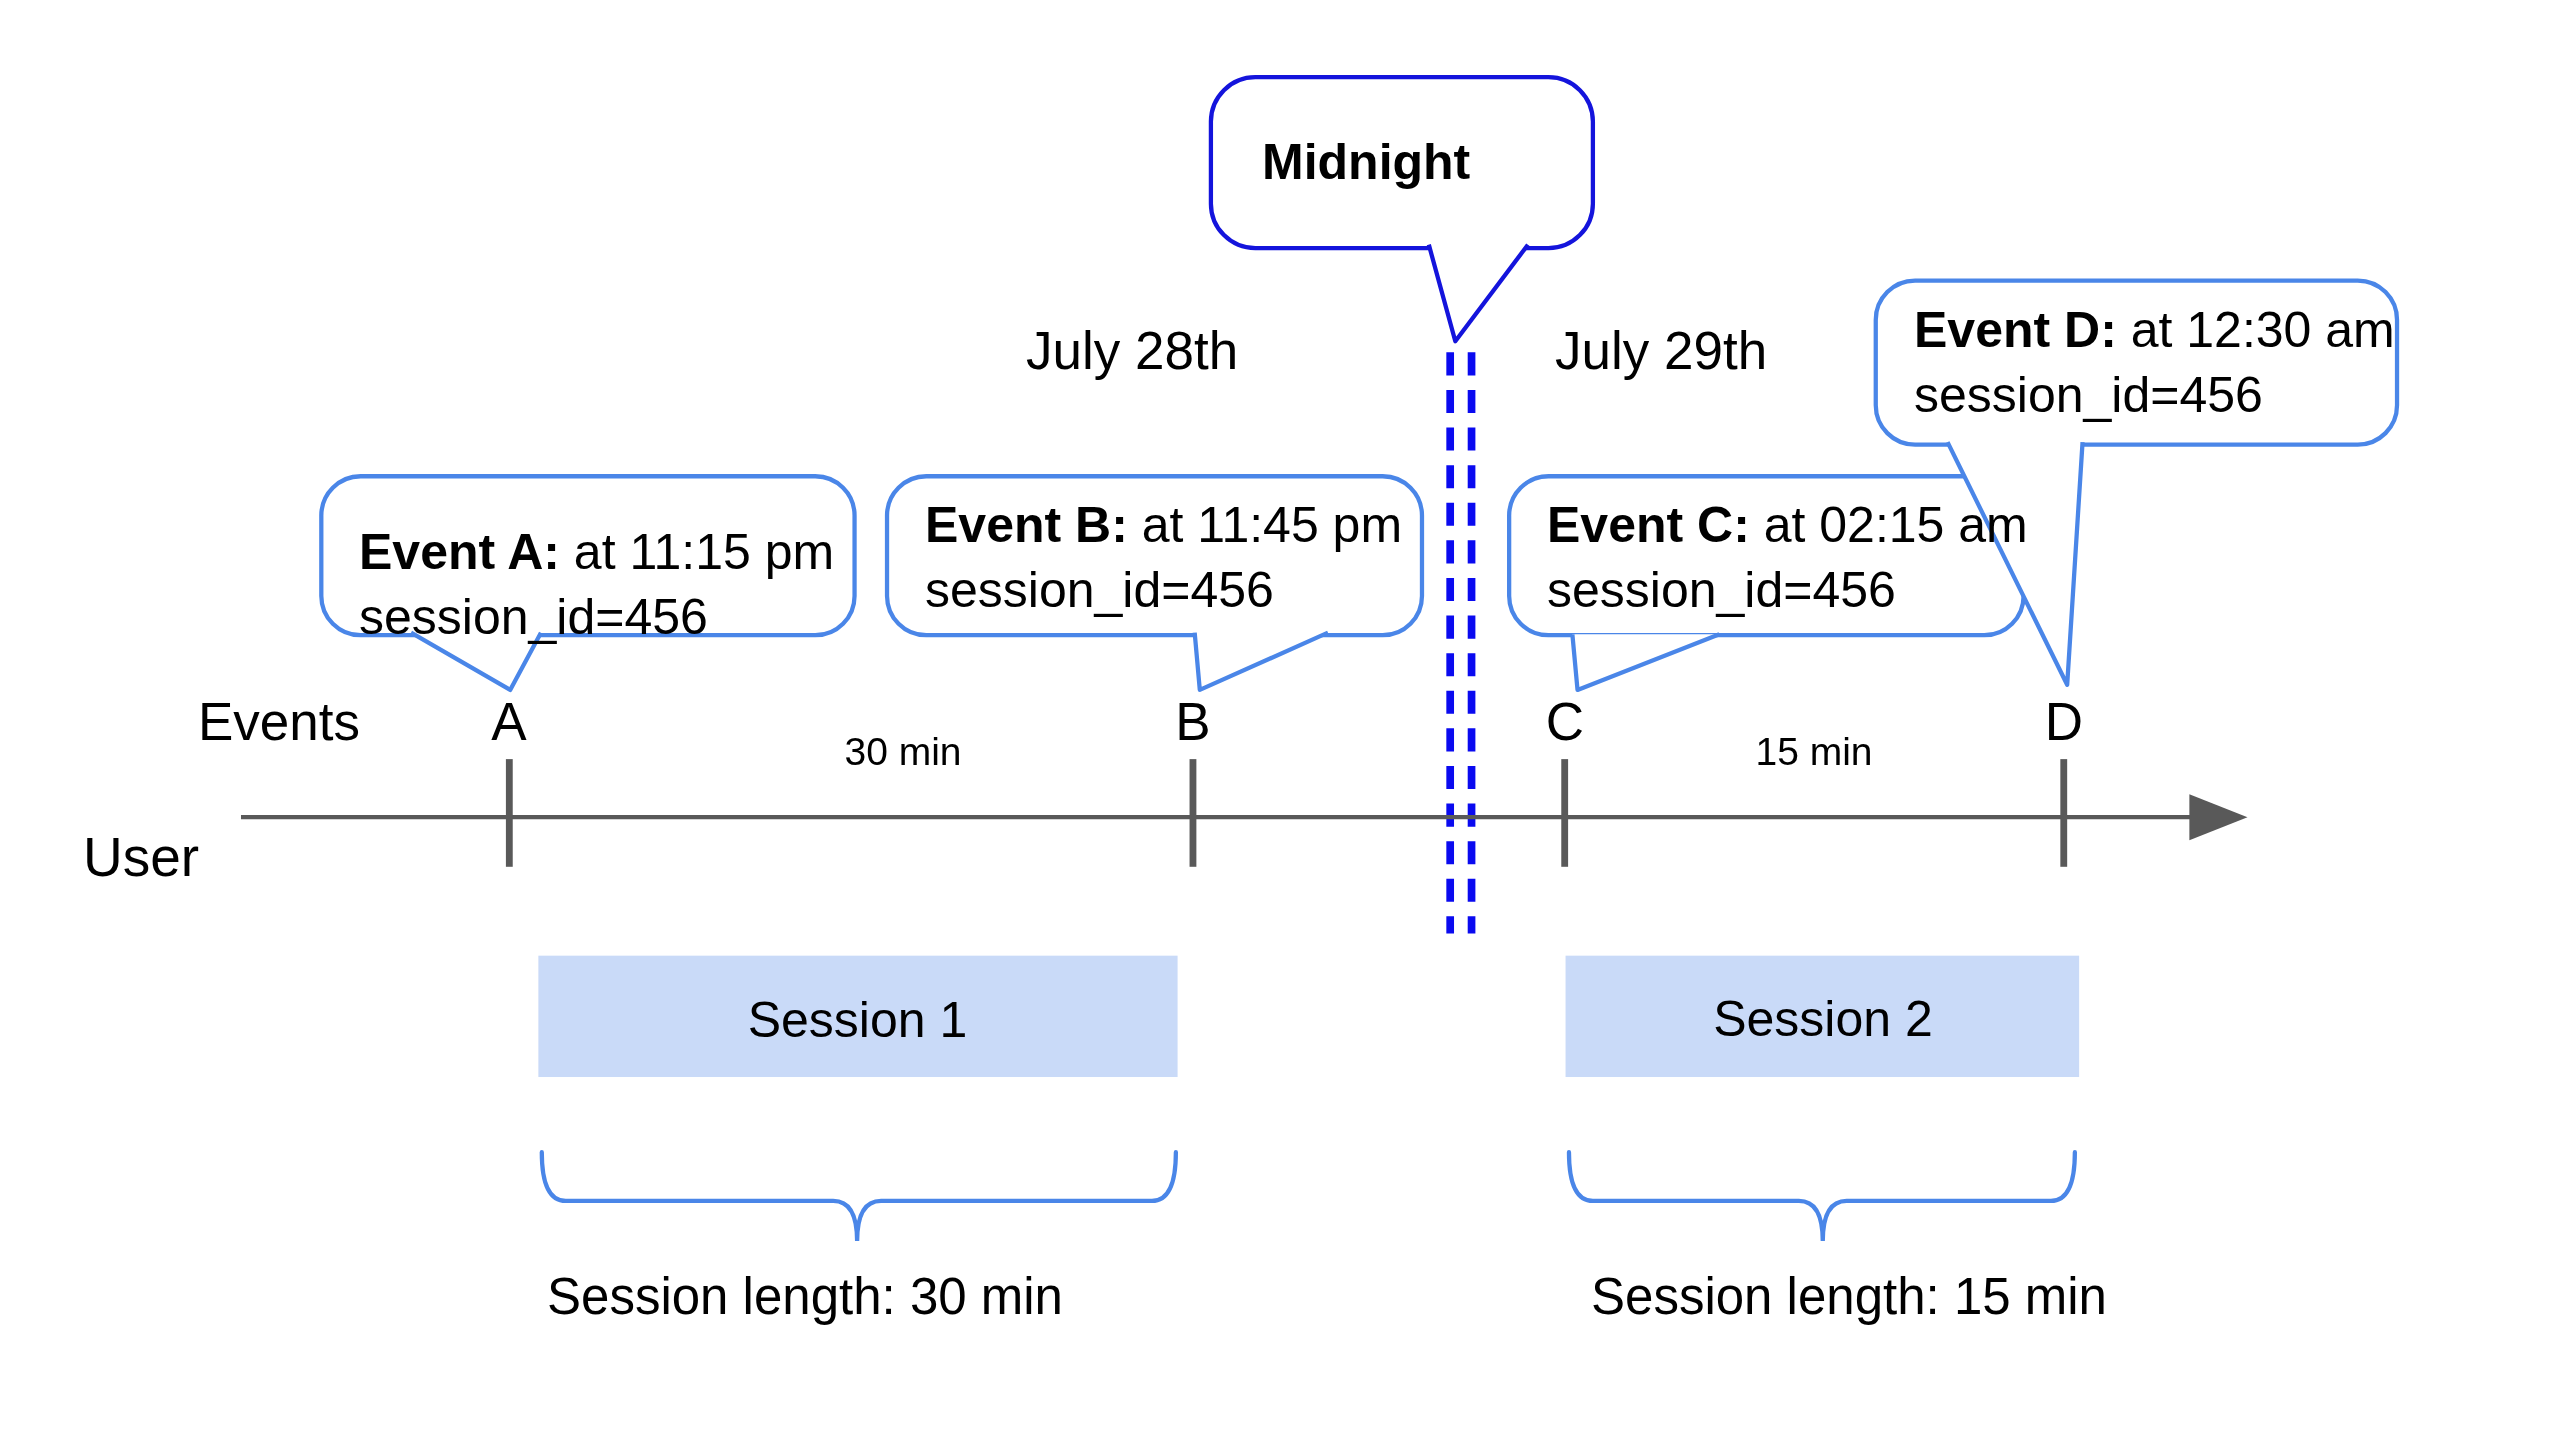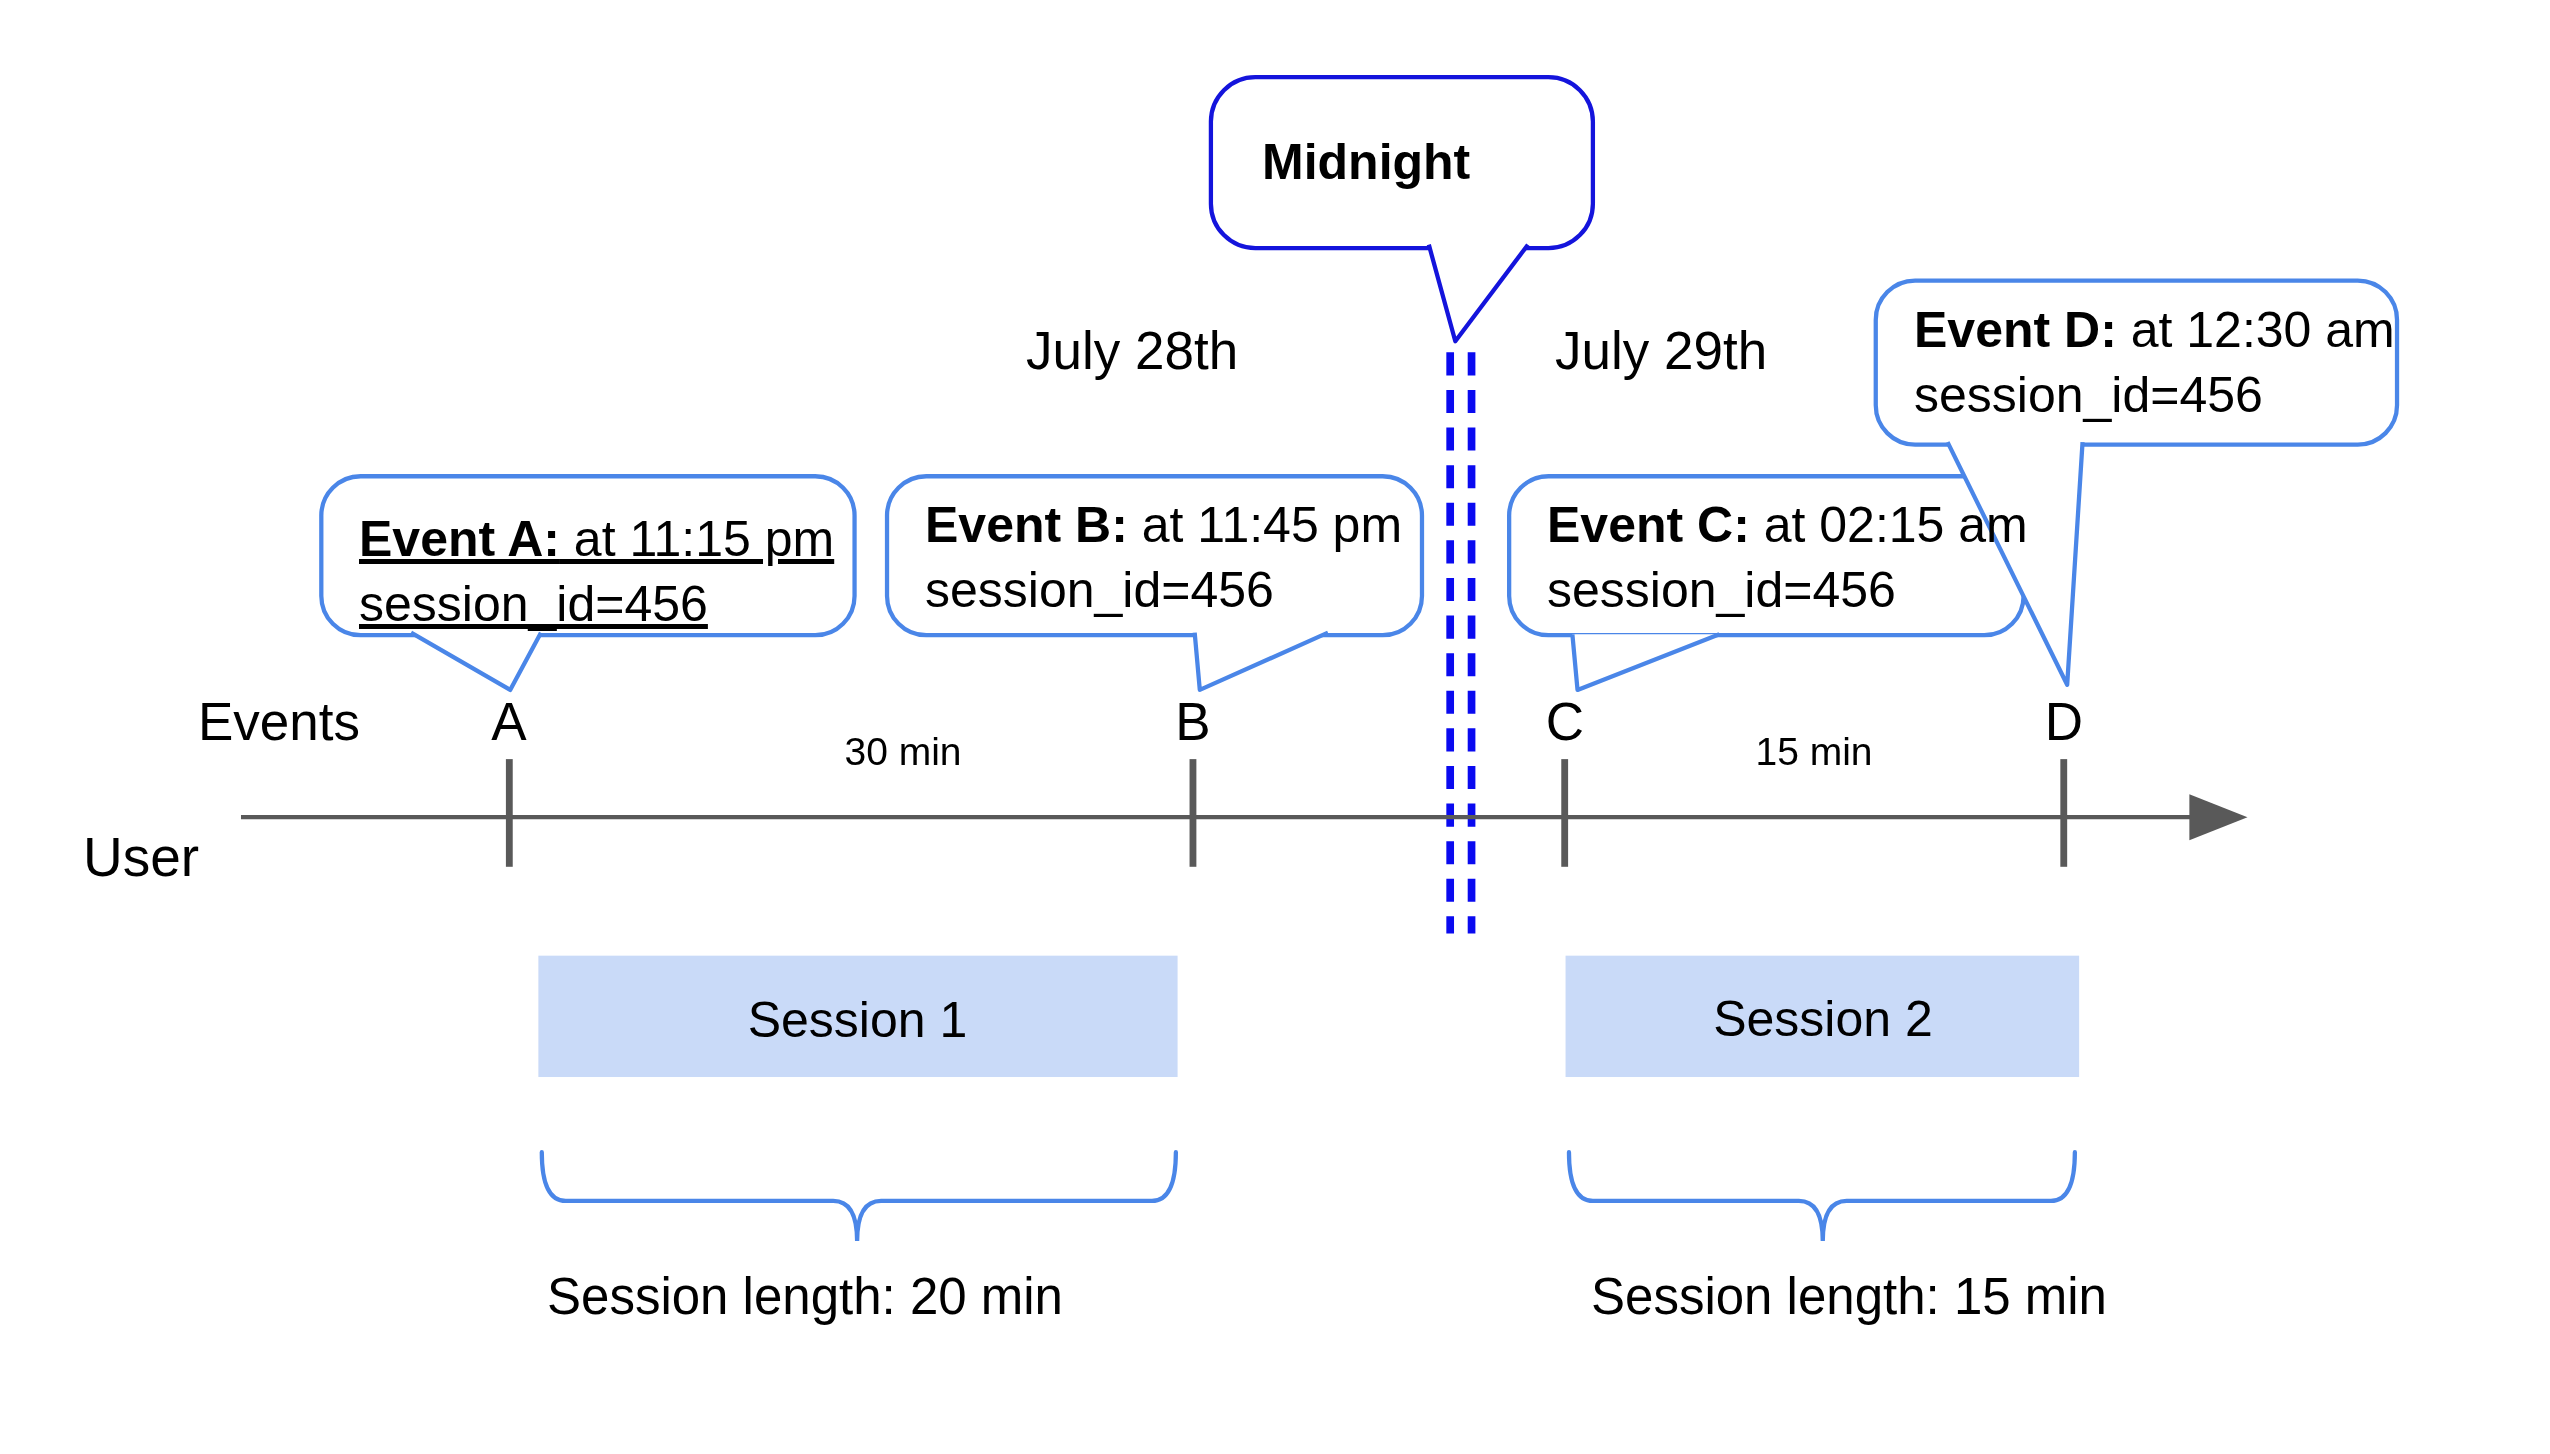--- a/index.html
+++ b/index.html
@@ -5,21 +5,21 @@
   html,body{margin:0;padding:0;background:#ffffff;}
   body{font-family:"Liberation Sans", sans-serif;color:#000;}
   .stage{position:relative;width:2550px;height:1455px;background:#fff;overflow:hidden;border-radius:11px;}
   .shapes{position:absolute;left:0;top:0;width:100%;height:100%;}
   .txt{position:absolute;white-space:nowrap;}
   .midnight-label{left:1262px;top:133px;font-size:50px;font-weight:bold;}
   .date-left{left:1026px;top:320px;font-size:53px;}
   .date-right{left:1555px;top:320px;font-size:53px;}
   .bubble-text{font-size:50px;line-height:65px;}
   .bubble-text b{font-weight:bold;}
-  .bt-a{left:359px;top:507px;text-decoration:underline;}
+  .bt-a{left:359px;top:520px;}
   .bt-b{left:925px;top:493px;}
   .bt-c{left:1547px;top:493px;}
   .bt-d{left:1914px;top:298px;}
   .events-label{left:198px;top:691px;font-size:53px;}
   .marker{top:691px;font-size:53px;transform:translateX(-50%);}
   .mk-a{left:509px;} .mk-b{left:1193px;} .mk-c{left:1565px;} .mk-d{left:2064px;}
   .interval{top:730px;font-size:39px;transform:translateX(-50%);}
   .iv-1{left:855px;margin-left:48px;} .iv-2{left:1814px;}
   .user-label{left:83px;top:785px;font-size:55px;margin-top:40px;}
   .session-label{position:absolute;display:flex;align-items:center;justify-content:center;font-size:50px;}
@@ -100,17 +100,17 @@
   <div class="txt marker mk-d">D</div>
 
   <div class="txt interval iv-1">30 min</div>
   <div class="txt interval iv-2">15 min</div>
 
   <div class="txt user-label">User</div>
 
   <div class="session-label sl-1">Session 1</div>
   <div class="session-label sl-2">Session 2</div>
 
-  <div class="txt length-label ln-1">Session length: 20 min</div>
+  <div class="txt length-label ln-1">Session length: 30 min</div>
   <div class="txt length-label ln-2">Session length: 15 min</div>
 
 </div>
 
 
 </body></html>

